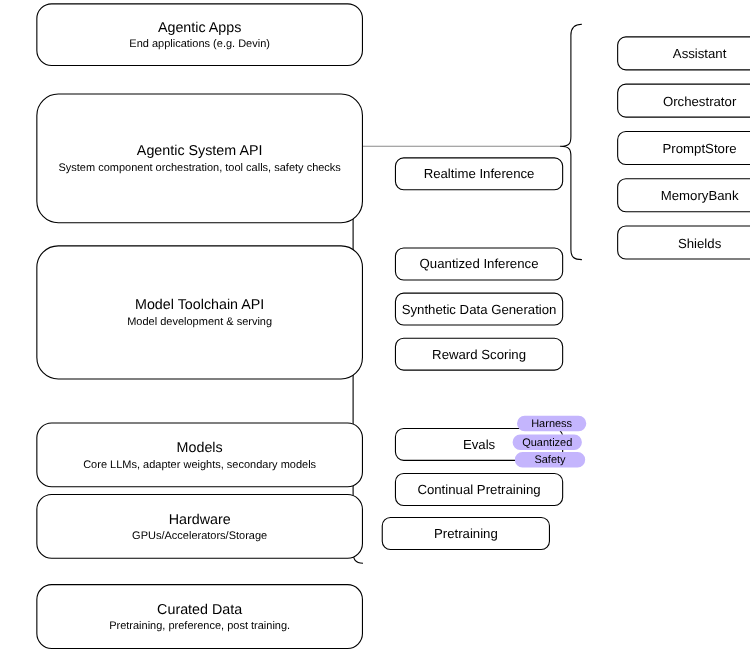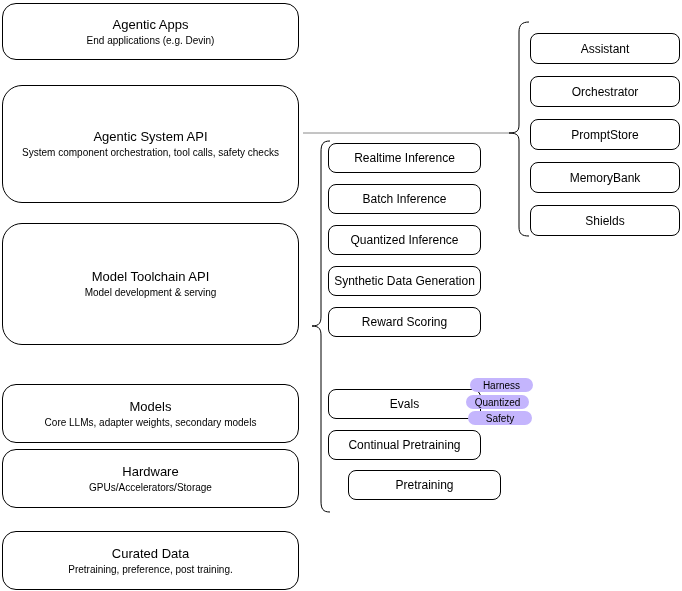--- a/index.html
+++ b/index.html
@@ -19,20 +19,21 @@
   .box {
     position: absolute;
     box-sizing: border-box;
     background: #ffffff;
     border: 1px solid #000000;
     display: flex;
     flex-direction: column;
     align-items: center;
     justify-content: center;
     text-align: left;
+    margin-left: 31px;
   }
   .box .title { font-size: 13px; line-height: 15px; }
   .box .subtitle { font-size: 10px; line-height: 12px; margin-top: 3px; }
   .r14 { border-radius: 14px; }
   .r20 { border-radius: 20px; }
   .r8  { border-radius: 8px; }
   .item { font-size: 12px; }
   .pill {
     position: absolute;
     box-sizing: border-box;
@@ -89,27 +90,26 @@
     <div class="title">Hardware</div>
     <div class="subtitle">GPUs/Accelerators/Storage</div>
   </div>
 
   <div class="box r14" style="left:2px; top:531px; width:297px; height:59px;">
     <div class="title">Curated Data</div>
     <div class="subtitle">Pretraining, preference, post training.</div>
   </div>
 
   <div class="box r8 item" style="left:328px; top:143px; width:153px; height:30px;">Realtime Inference</div>
-  <div class="box r8 item" style="left:328px; top:184px; width:153px; height:30px;">Batch Inference</div>
   <div class="box r8 item" style="left:328px; top:225px; width:153px; height:30px;">Quantized Inference</div>
   <div class="box r8 item" style="left:328px; top:266px; width:153px; height:30px;">Synthetic Data Generation</div>
   <div class="box r8 item" style="left:328px; top:307px; width:153px; height:30px;">Reward Scoring</div>
   <div class="box r8 item" style="left:328px; top:389px; width:153px; height:30px;">Evals</div>
   <div class="box r8 item" style="left:328px; top:430px; width:153px; height:30px;">Continual Pretraining</div>
-  <div class="box r8 item" style="left:348px; top:470px; width:153px; height:30px;">Pretraining</div>
+  <div class="box r8 item" style="left:316px; top:470px; width:153px; height:30px;">Pretraining</div>
 
   <div class="pill" style="left:470px; top:378px; width:63px; height:14px;">Harness</div>
   <div class="pill" style="left:466px; top:395px; width:63px; height:14px;">Quantized</div>
   <div class="pill" style="left:468px; top:411px; width:64px; height:14px;">Safety</div>
 
   <div class="box r8 item" style="left:530px; top:33px; width:150px; height:31px;">Assistant</div>
   <div class="box r8 item" style="left:530px; top:76px; width:150px; height:31px;">Orchestrator</div>
   <div class="box r8 item" style="left:530px; top:119px; width:150px; height:31px;">PromptStore</div>
   <div class="box r8 item" style="left:530px; top:162px; width:150px; height:31px;">MemoryBank</div>
   <div class="box r8 item" style="left:530px; top:205px; width:150px; height:31px;">Shields</div>

